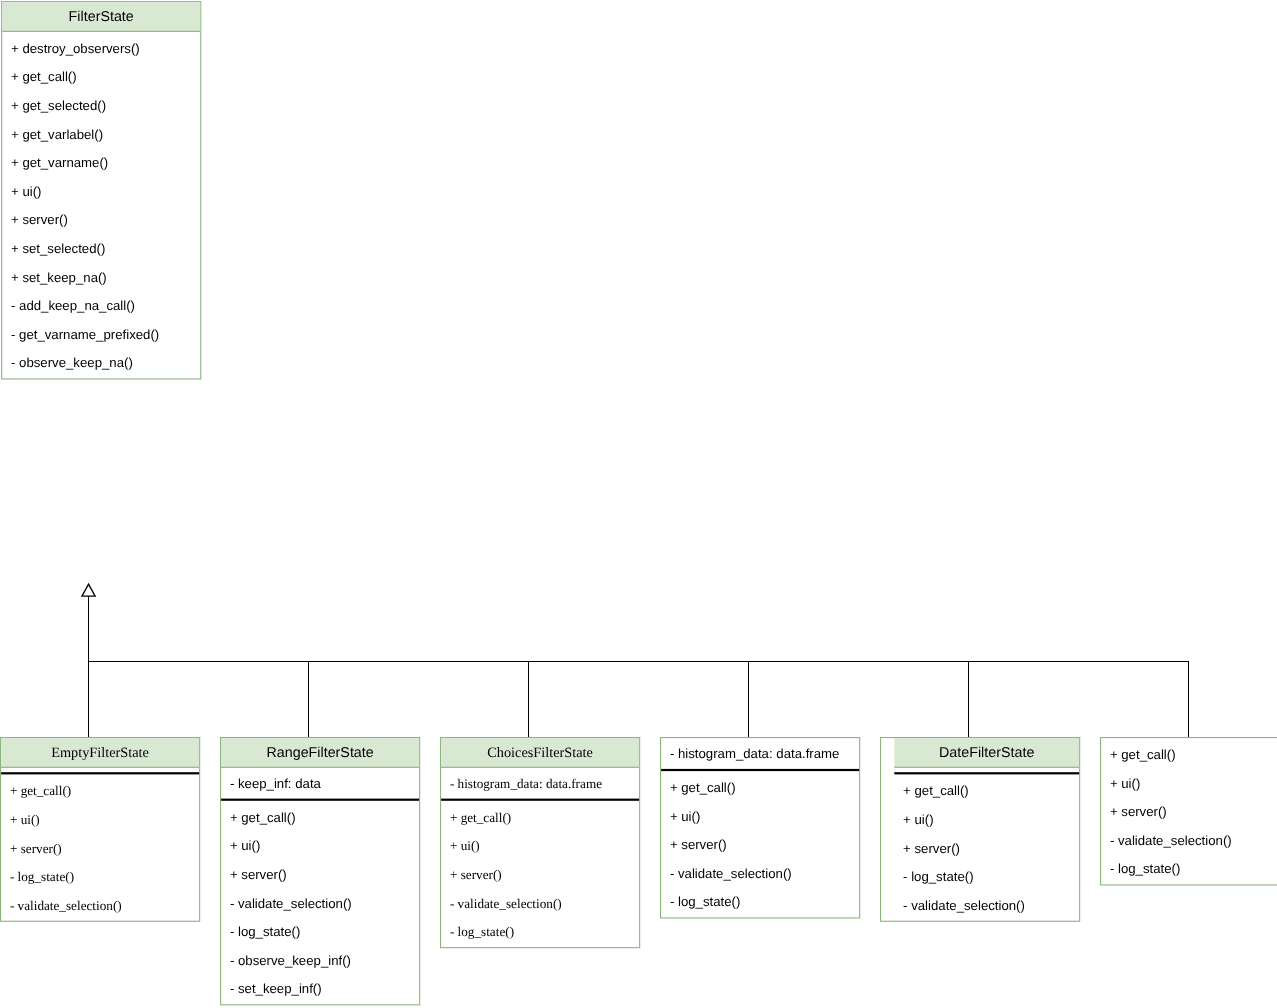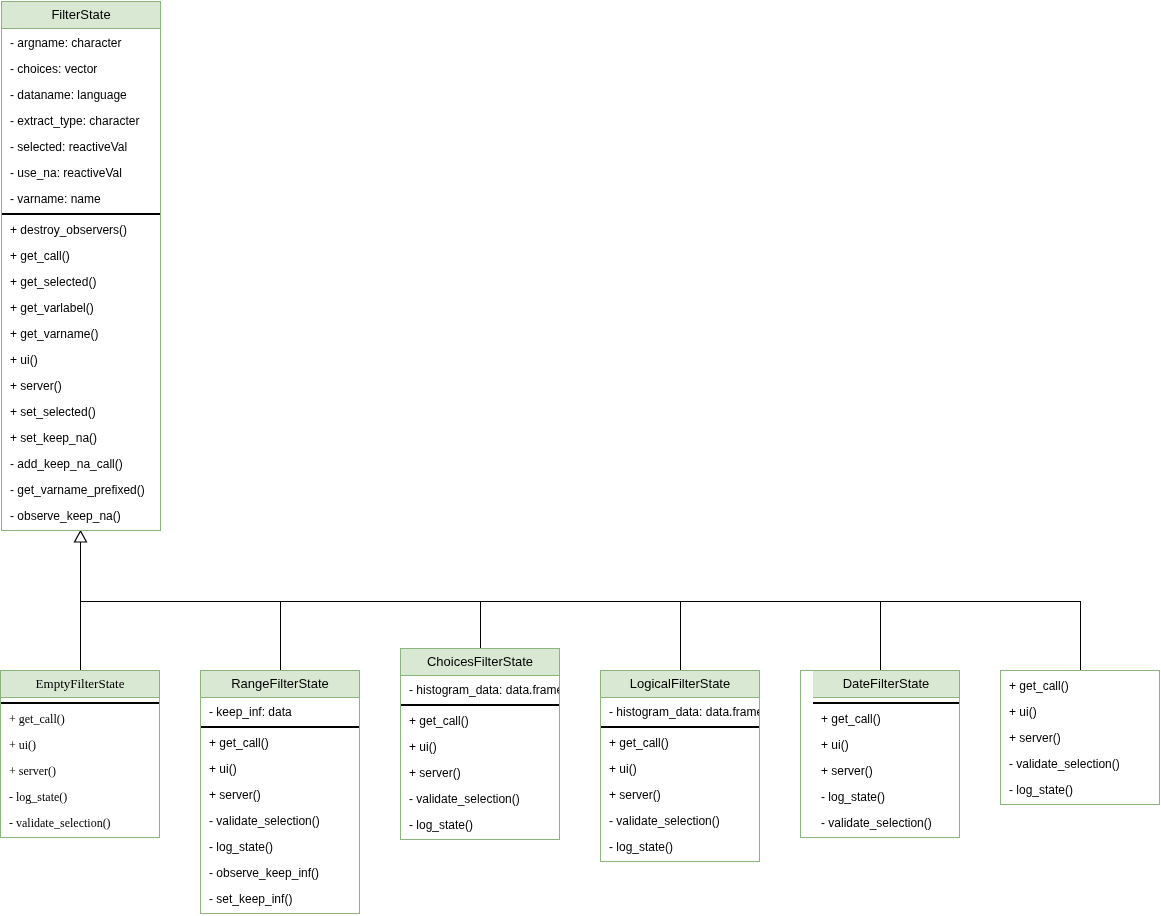--- a/index.html
+++ b/index.html
@@ -5,21 +5,21 @@
   html, body { margin: 0; padding: 0; }
   body {
     width: 1161px; height: 916px;
     position: relative;
     background: var(--body-fill, #fff);
     font-family: "Liberation Sans", sans-serif;
     color: var(--text, #000);
   }
   .uml-class {
     position: absolute;
-    width: 160px;
+    width: 182px;
     box-sizing: border-box;
     background: var(--body-fill, #fff);
     border: 1px solid var(--border, #8cb47d);
     font-size: 12px;
   }
   .uml-title {
     height: 26px; line-height: 26px;
     text-align: center;
     font-size: 13px;
     background: var(--header-fill, #d9e8d3);
@@ -52,29 +52,20 @@
   <line x1="280.5" y1="601.5" x2="280.5" y2="670" stroke="#000" stroke-width="1"></line>
   <line x1="480.5" y1="601.5" x2="480.5" y2="670" stroke="#000" stroke-width="1"></line>
   <line x1="680.5" y1="601.5" x2="680.5" y2="670" stroke="#000" stroke-width="1"></line>
   <line x1="880.5" y1="601.5" x2="880.5" y2="670" stroke="#000" stroke-width="1"></line>
   <line x1="1080.5" y1="601.5" x2="1080.5" y2="670" stroke="#000" stroke-width="1"></line>
   <polygon points="80.5,531 74.5,542 86.5,542" fill="#ffffff" stroke="#000" stroke-width="1.2" shape-rendering="auto"></polygon>
 </svg>
 
 <div class="uml-class" style="left:1px; top:1px;">
   <div class="uml-title">FilterState</div>
-  <div class="uml-attrs">
-      <div class="member-row">- argname: character</div>
-      <div class="member-row">- choices: vector</div>
-      <div class="member-row">- dataname: language</div>
-      <div class="member-row">- extract_type: character</div>
-      <div class="member-row">- selected: reactiveVal</div>
-      <div class="member-row">- use_na: reactiveVal</div>
-      <div class="member-row">- varname: name</div>
-    </div>
   <div class="uml-methods">
       <div class="member-row">+ destroy_observers()</div>
       <div class="member-row">+ get_call()</div>
       <div class="member-row">+ get_selected()</div>
       <div class="member-row">+ get_varlabel()</div>
       <div class="member-row">+ get_varname()</div>
       <div class="member-row">+ ui()</div>
       <div class="member-row">+ server()</div>
       <div class="member-row">+ set_selected()</div>
       <div class="member-row">+ set_keep_na()</div>
@@ -105,36 +96,35 @@
       <div class="member-row">+ get_call()</div>
       <div class="member-row">+ ui()</div>
       <div class="member-row">+ server()</div>
       <div class="member-row">- validate_selection()</div>
       <div class="member-row">- log_state()</div>
       <div class="member-row">- observe_keep_inf()</div>
       <div class="member-row">- set_keep_inf()</div>
     </div>
 </div>
 
-<div class="uml-class" style="left:400px; top:648px;">
+<div class="uml-class" style="left:400px; top:670px;font-family:Liberation Serif, serif;">
   <div class="uml-title">ChoicesFilterState</div>
   <div class="uml-attrs">
       <div class="member-row">- histogram_data: data.frame</div>
     </div>
   <div class="uml-methods">
       <div class="member-row">+ get_call()</div>
       <div class="member-row">+ ui()</div>
       <div class="member-row">+ server()</div>
       <div class="member-row">- validate_selection()</div>
       <div class="member-row">- log_state()</div>
     </div>
 </div>
 
 <div class="uml-class" style="left:600px; top:670px;">
-  <div class="uml-title">LogicalFilterState</div>
   <div class="uml-attrs">
       <div class="member-row">- histogram_data: data.frame</div>
     </div>
   <div class="uml-methods">
       <div class="member-row">+ get_call()</div>
       <div class="member-row">+ ui()</div>
       <div class="member-row">+ server()</div>
       <div class="member-row">- validate_selection()</div>
       <div class="member-row">- log_state()</div>
     </div>

